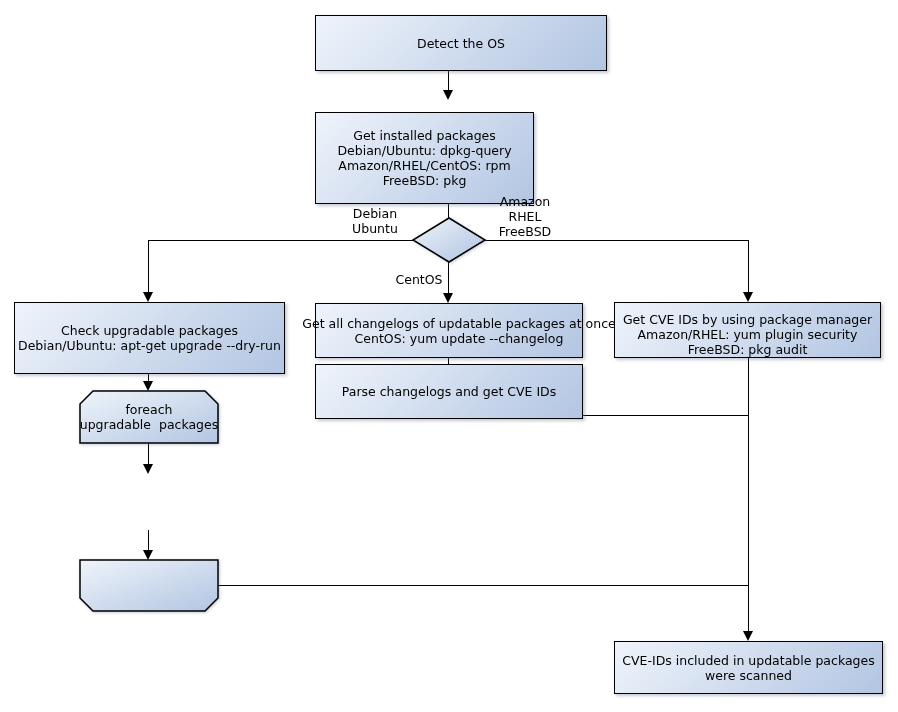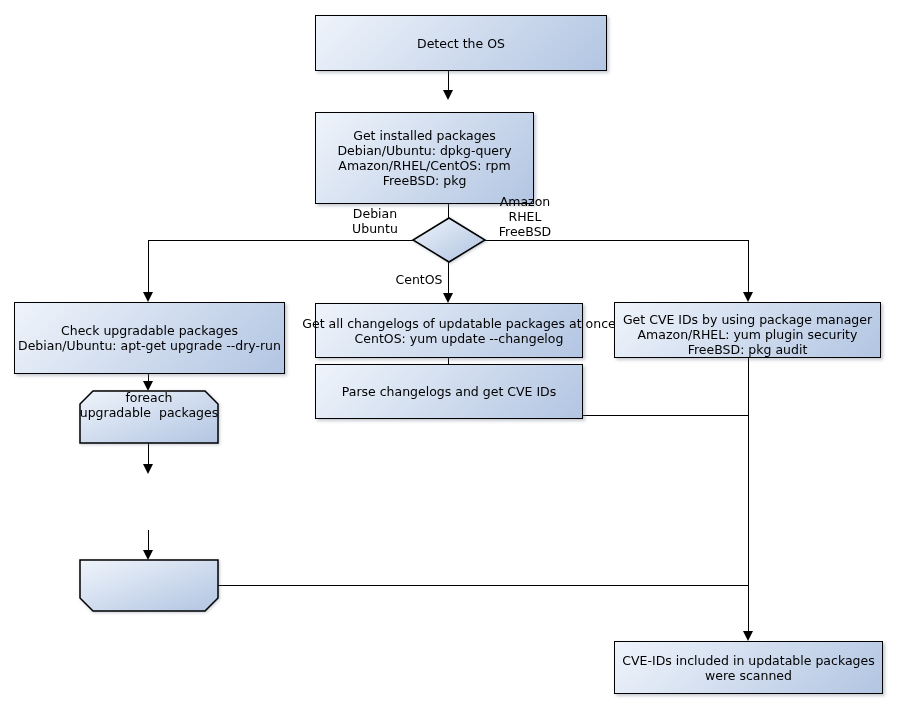--- a/index.html
+++ b/index.html
@@ -26,20 +26,21 @@
     font-size: 12.5px;
     line-height: 15px;
     text-align: center;
     white-space: pre;
     color: #000;
   }
   .shape { position: absolute; filter: drop-shadow(1.5px 1.5px 1.5px rgba(110,120,140,0.40)); }
   .shape-label-wrap {
     position: absolute;
     display: flex;
+    align-items: center;
     justify-content: center;
   }
   .edge { position: absolute; background: #000; }
   .edge.h { height: 1px; }
   .edge.v { width: 1px; }
   .arrow-down {
     position: absolute;
     width: 0; height: 0;
     border-left: 5px solid transparent;
     border-right: 5px solid transparent;

